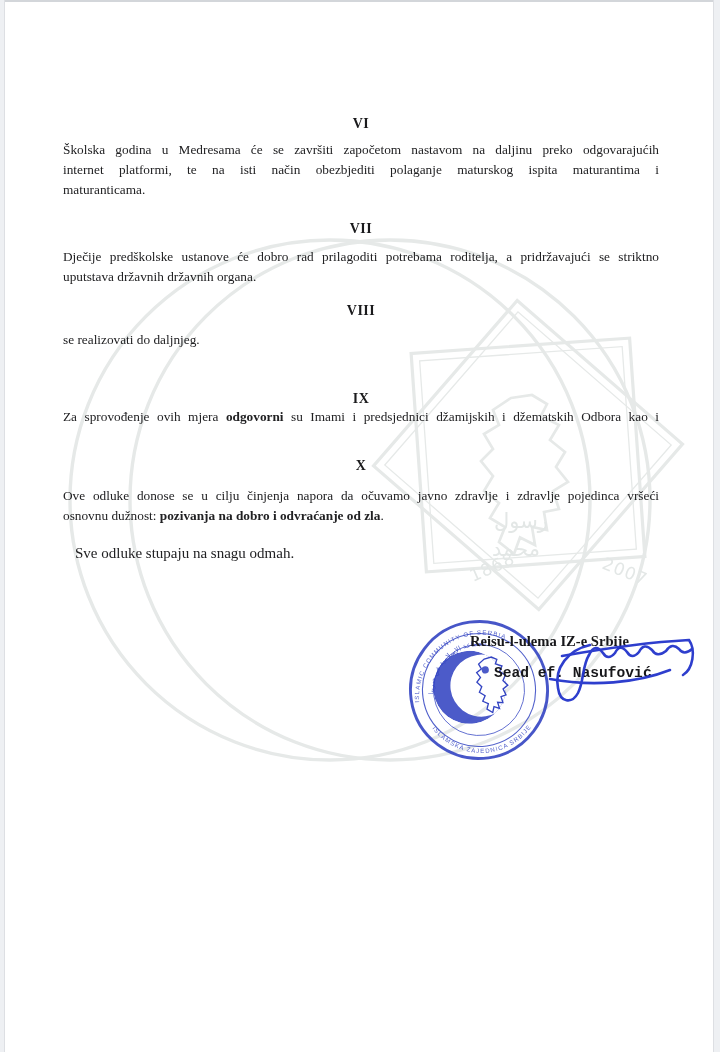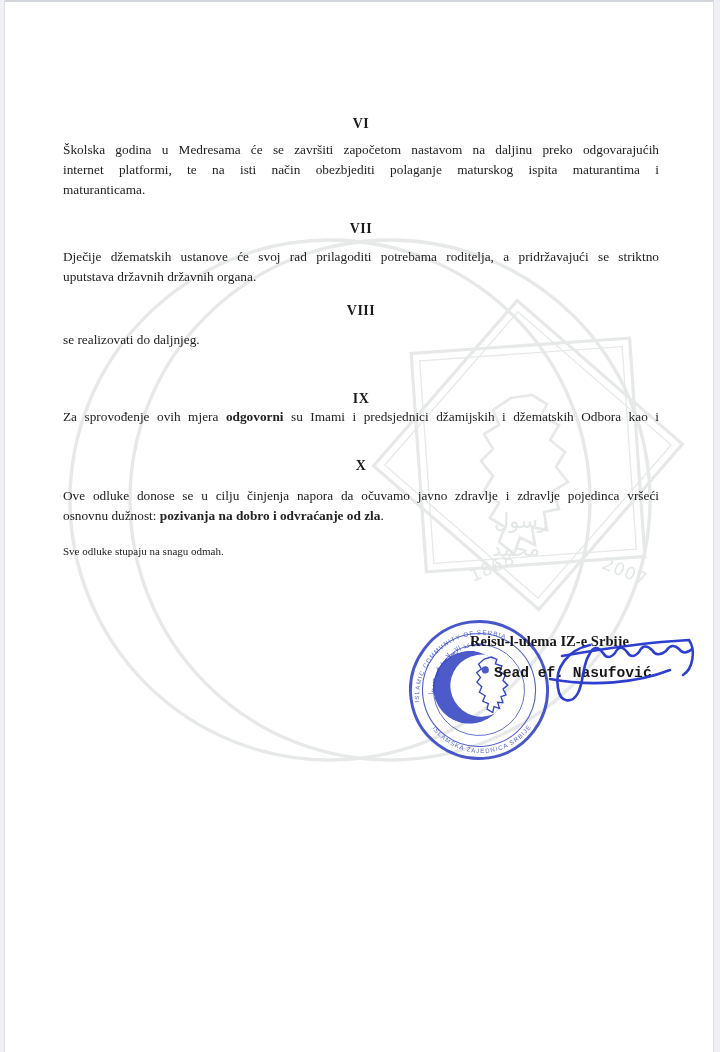--- a/index.html
+++ b/index.html
@@ -16,21 +16,21 @@
     font-size:14px;line-height:16px;color:#1b1b1d;letter-spacing:.5px;}
   .para{position:absolute;left:0;width:100%;font-size:13.3px;line-height:20px;color:#212123;}
   .line{text-align:justify;text-align-last:justify;white-space:normal;}
   .line.last{text-align-last:left;}
   .b{font-weight:bold;}
   .s0 .heading{top:116px}.s0 .para{top:140px}
   .s1 .heading{top:221px}.s1 .para{top:247px}
   .s2 .heading{top:303px}.s2 .para{top:330px}
   .s3 .heading{top:391px}.s3 .para{top:407px}
   .s4 .heading{top:458px}.s4 .para{top:486px}
-  .closing{position:absolute;left:0;top:545px;font-size:11px;color:#212123;}
+  .closing{position:absolute;left:12px;top:545px;font-size:15px;color:#212123;}
 
   .sig-title{position:absolute;left:465px;top:633px;font-size:14.6px;font-weight:bold;color:#17171a;z-index:3;text-align:right;}
   .sig-name{position:absolute;left:489px;top:665px;font-size:14.6px;font-weight:bold;color:#17171a;z-index:3;font-family:Liberation Mono, monospace;}
   .stamp{position:absolute;left:396px;top:612px;z-index:1;}
   .sig-ink{position:absolute;left:505px;top:612px;z-index:4;pointer-events:none;}
 </style>
 </head>
 <body>
 
 <div class="stage">
@@ -63,21 +63,21 @@
           <div class="heading">VI</div>
           <div class="para">
             <div class="line"><span>Školska godina u Medresama će se završiti započetom nastavom na daljinu preko odgovarajućih</span></div>
             <div class="line"><span>internet platformi, te na isti način obezbjediti polaganje maturskog ispita maturantima i</span></div>
             <div class="line last"><span>maturanticama.</span></div>
           </div>
         </div>
         <div class="s1">
           <div class="heading">VII</div>
           <div class="para">
-            <div class="line"><span>Dječije džematskih ustanove će svoj rad prilagoditi potrebama roditelja, a pridržavajući se striktno</span></div>
+            <div class="line"><span>Dječije predškolske ustanove će dobro rad prilagoditi potrebama roditelja, a pridržavajući se striktno</span></div>
             <div class="line last"><span>uputstava državnih državnih organa.</span></div>
           </div>
         </div>
         <div class="s2">
           <div class="heading">VIII</div>
           <div class="para">
             <div class="line last"><span>se realizovati do daljnjeg.</span></div>
           </div>
         </div>
         <div class="s3">

